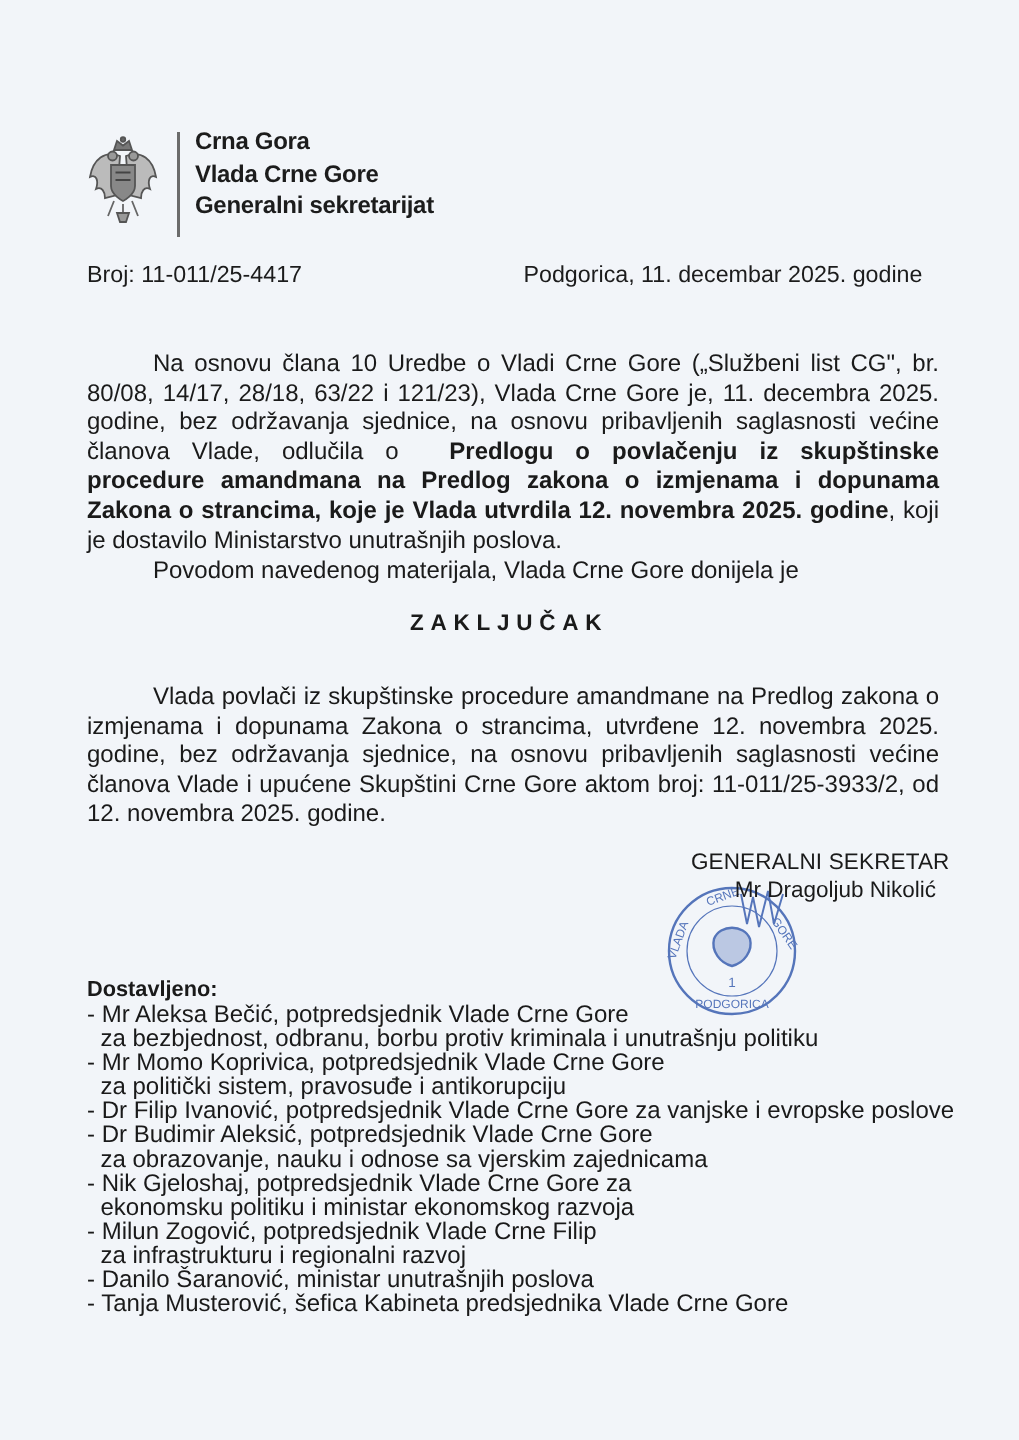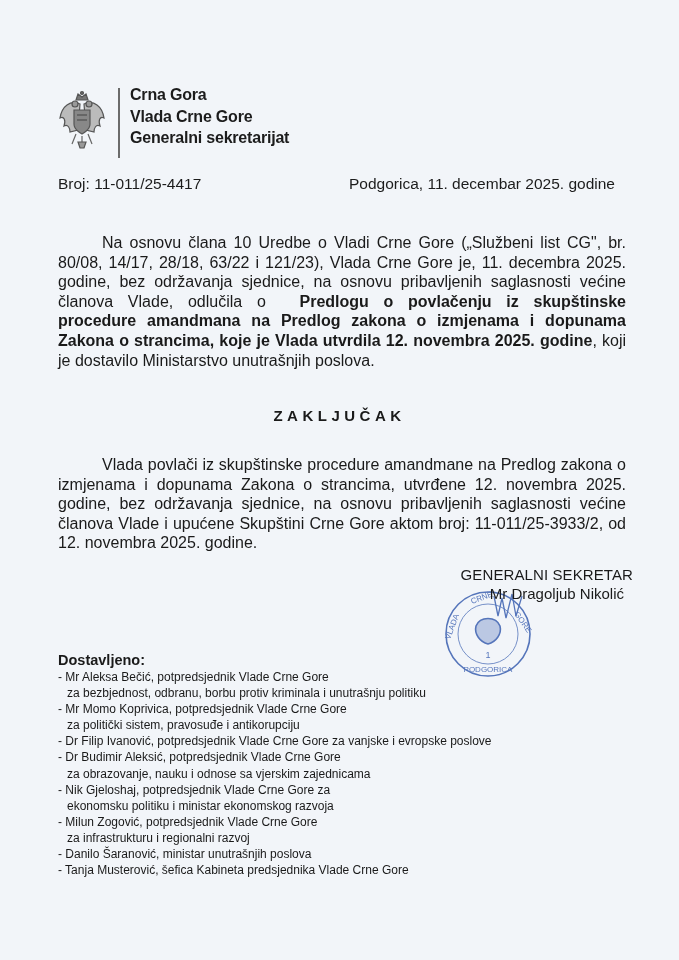--- a/index.html
+++ b/index.html
@@ -43,21 +43,21 @@
   .sig { position: absolute; left: 419px; top: 565px; text-align: right; width: 214px; }
   .sig div { font-size: 15px; font-weight: normal; line-height: 19px; color: #1a1a1a; white-space: nowrap; }
   .sig .role { letter-spacing: 0.1px; }
   .sig .name { padding-right: 9px; }
   .stamp { position: absolute; left: 432px; top: 586px; width: 122px; height: 92px; opacity: 0.85; }
 
   
   .dist { position: absolute; left: 58px; top: 652px; }
   .dist .label { font-size: 14.5px; font-weight: bold; line-height: 17px; color: #1a1a1a; }
   .dist ul { list-style: none; margin: 0; padding: 0; }
-  .dist li { font-size: 12px; line-height: 16.1px; color: #1a1a1a; white-space: nowrap; }
+  .dist li { font-size: 16px; line-height: 16.1px; color: #1a1a1a; white-space: nowrap; }
   .dist li .l2 { display: block; padding-left: 9px; }
 </style>
 </head>
 <body>
 
 <div class="page">
 
   <div class="header">
     <svg class="coat" viewBox="0 0 48 62">
       <g fill="none" stroke="#555" stroke-width="1.2">
@@ -84,20 +84,21 @@
       <div>Vlada Crne Gore</div>
       <div>Generalni sekretarijat</div>
     </div>
   </div>
 
   <div class="ref left">Broj: 11-011/25-4417</div>
   <div class="ref right">Podgorica, 11. decembar 2025. godine</div>
 
   <div class="para p1"><span>Na osnovu člana 10 Uredbe o Vladi Crne Gore („Službeni list CG", br. 80/08, 14/17, 28/18, 63/22 i 121/23), Vlada Crne Gore je, 11. decembra 2025. godine, bez održavanja sjednice, na osnovu pribavljenih saglasnosti većine članova Vlade, odlučila o </span><b>Predlogu o povlačenju iz skupštinske procedure amandmana na Predlog zakona o izmjenama i dopunama Zakona o strancima, koje je Vlada utvrdila 12. novembra 2025. godine</b><span>, koji je dostavilo Ministarstvo unutrašnjih poslova.</span></div>
 
+  <div class="para p2">Povodom navedenog materijala, Vlada Crne Gore donijela je</div>
 
   <div class="title">ZAKLJUČAK</div>
 
   <div class="para p3">Vlada povlači iz skupštinske procedure amandmane na Predlog zakona o izmjenama i dopunama Zakona o strancima, utvrđene 12. novembra 2025. godine, bez održavanja sjednice, na osnovu pribavljenih saglasnosti većine članova Vlade i upućene Skupštini Crne Gore aktom broj: 11-011/25-3933/2, od 12. novembra 2025. godine.</div>
 
   <svg class="stamp" viewBox="0 0 122 92">
     <g fill="none" stroke="#3a5fb0" stroke-width="1.6">
       <circle cx="56" cy="48" r="42"></circle>
       <circle cx="56" cy="48" r="30" stroke-width="0.8"></circle>
       <path d="M44 40 C48 30, 64 30, 68 40 C70 48, 64 56, 56 58 C48 56, 42 48, 44 40 Z" fill="#3a5fb0" fill-opacity="0.35"></path>
@@ -116,19 +117,19 @@
   </div>
 
   <div class="dist">
     <div class="label">Dostavljeno:</div>
     <ul>
       <li><span>- Mr Aleksa Bečić, potpredsjednik Vlade Crne Gore</span><span class="l2">za bezbjednost, odbranu, borbu protiv kriminala i unutrašnju politiku</span></li>
       <li><span>- Mr Momo Koprivica, potpredsjednik Vlade Crne Gore</span><span class="l2">za politički sistem, pravosuđe i antikorupciju</span></li>
       <li><span>- Dr Filip Ivanović, potpredsjednik Vlade Crne Gore za vanjske i evropske poslove</span></li>
       <li><span>- Dr Budimir Aleksić, potpredsjednik Vlade Crne Gore</span><span class="l2">za obrazovanje, nauku i odnose sa vjerskim zajednicama</span></li>
       <li><span>- Nik Gjeloshaj, potpredsjednik Vlade Crne Gore za</span><span class="l2">ekonomsku politiku i ministar ekonomskog razvoja</span></li>
-      <li><span>- Milun Zogović, potpredsjednik Vlade Crne Gore</span><span class="l2">za infrastrukturu i regionalni razvoj</span></li>
+      <li><span>- Milun Zogović, potpredsjednik Vlade Crne Filip</span><span class="l2">za infrastrukturu i regionalni razvoj</span></li>
       <li><span>- Danilo Šaranović, ministar unutrašnjih poslova</span></li>
       <li><span>- Tanja Musterović, šefica Kabineta predsjednika Vlade Crne Gore</span></li>
     </ul>
   </div>
 
 </div>
 
 </body></html>

